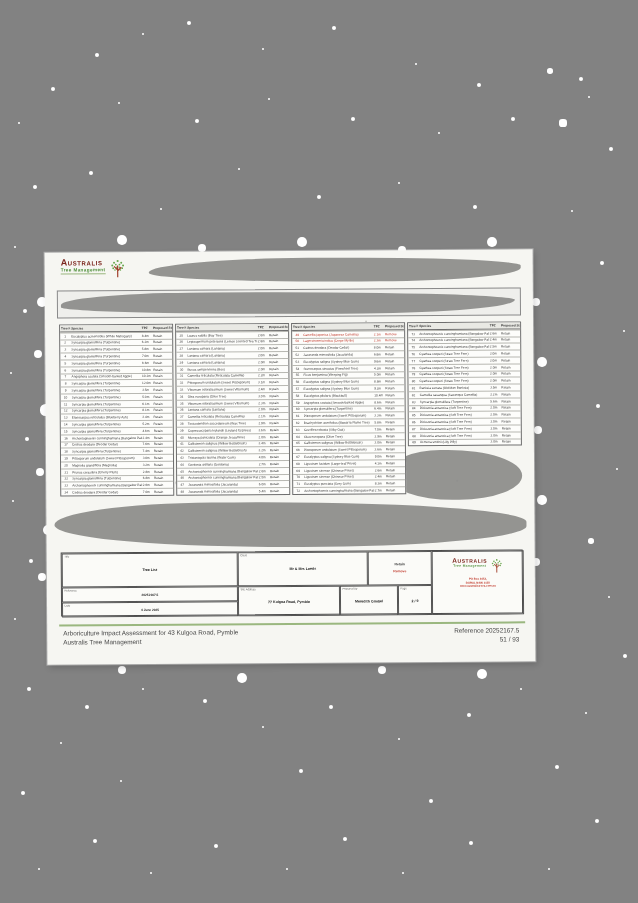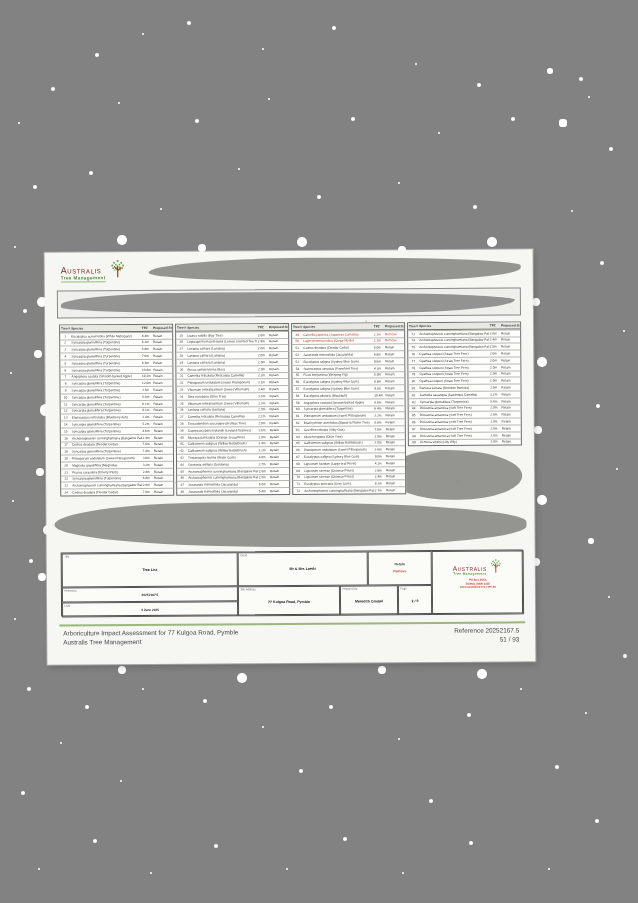--- a/index.html
+++ b/index.html
@@ -52,21 +52,21 @@
     200px 60px 0 1px #c9c9c4, 320px 70px 0 0 #c9c9c4, 440px 60px 0 1px #c9c9c4; }
 
   .patch { position:absolute; background:#8b8b89; opacity:.92; pointer-events:none; }
   .patch.p-top     { left:104px; top:7px;  width:372px; height:24px; border-radius:45% 55% 40% 60% / 60% 40% 55% 45%; }
   .patch.p-band    { left:16px;  top:41px; width:454px; height:22px; border-radius:30% 70% 35% 65% / 55% 45% 60% 40%; }
   .patch.p-mid     { left:8px;   top:251px; width:472px; height:45px; border-radius:35% 65% 45% 55% / 50% 50% 45% 55%; }
   .patch.p-right   { left:344px; top:200px; width:132px; height:50px; border-radius:40% 60% 50% 50% / 45% 55% 50% 50%; }
 
   
   .logo-top { position:absolute; left:16px; top:5px; display:flex; align-items:flex-start; gap:3px; }
-  .brand-name   { font-size:9px; font-weight:normal; color:#7b241c; letter-spacing:.6px; font-variant:small-caps; line-height:10px;margin-top:8px; }
+  .brand-name   { font-size:9px; font-weight:bold; color:#7b241c; letter-spacing:.6px; font-variant:small-caps; line-height:10px; }
   .brand-tag    { font-size:4.6px; font-weight:bold; color:#4e8f3a; letter-spacing:.4px; }
   .brand-rule   { height:1px; background:#9ab77f; margin-top:1px; }
 
   .header-band { position:absolute; left:12px; top:38px; width:464px; height:28px; border:1px solid #8a8a8a; background:#efefec; }
 
   
   .tables-wrap { position:absolute; left:14px; top:72px; width:462px; }
   .tree-table { position:absolute; top:0; width:114px; background:#fdfdfb; border:1px solid #6e6e6e; font-size:3.2px; line-height:4px; color:#3a3a3a; }
   .tree-table.t0 { left:0; }   .tree-table.t1 { left:116px; }
   .tree-table.t2 { left:232px; } .tree-table.t3 { left:348px; }
@@ -786,20 +786,20 @@
           <div>PO Box 3453,</div>
           <div>DURAL NSW 2158</div>
           <div>www.australistrees.com.au</div>
         </div>
       </div>
     </div>
   </div>
 
   <div class="footer-rule"></div>
   <div class="caption left">
-    <div>Arboriculture Impact Assessment for 77 Kulgoa Road, Pymble</div>
+    <div>Arboriculture Impact Assessment for 43 Kulgoa Road, Pymble</div>
     <div>Australis Tree Management</div>
   </div>
   <div class="caption right">
     <div>Reference 20252167.5</div>
     <div>51 / 93</div>
   </div>
 </div>
 
 </body></html>

